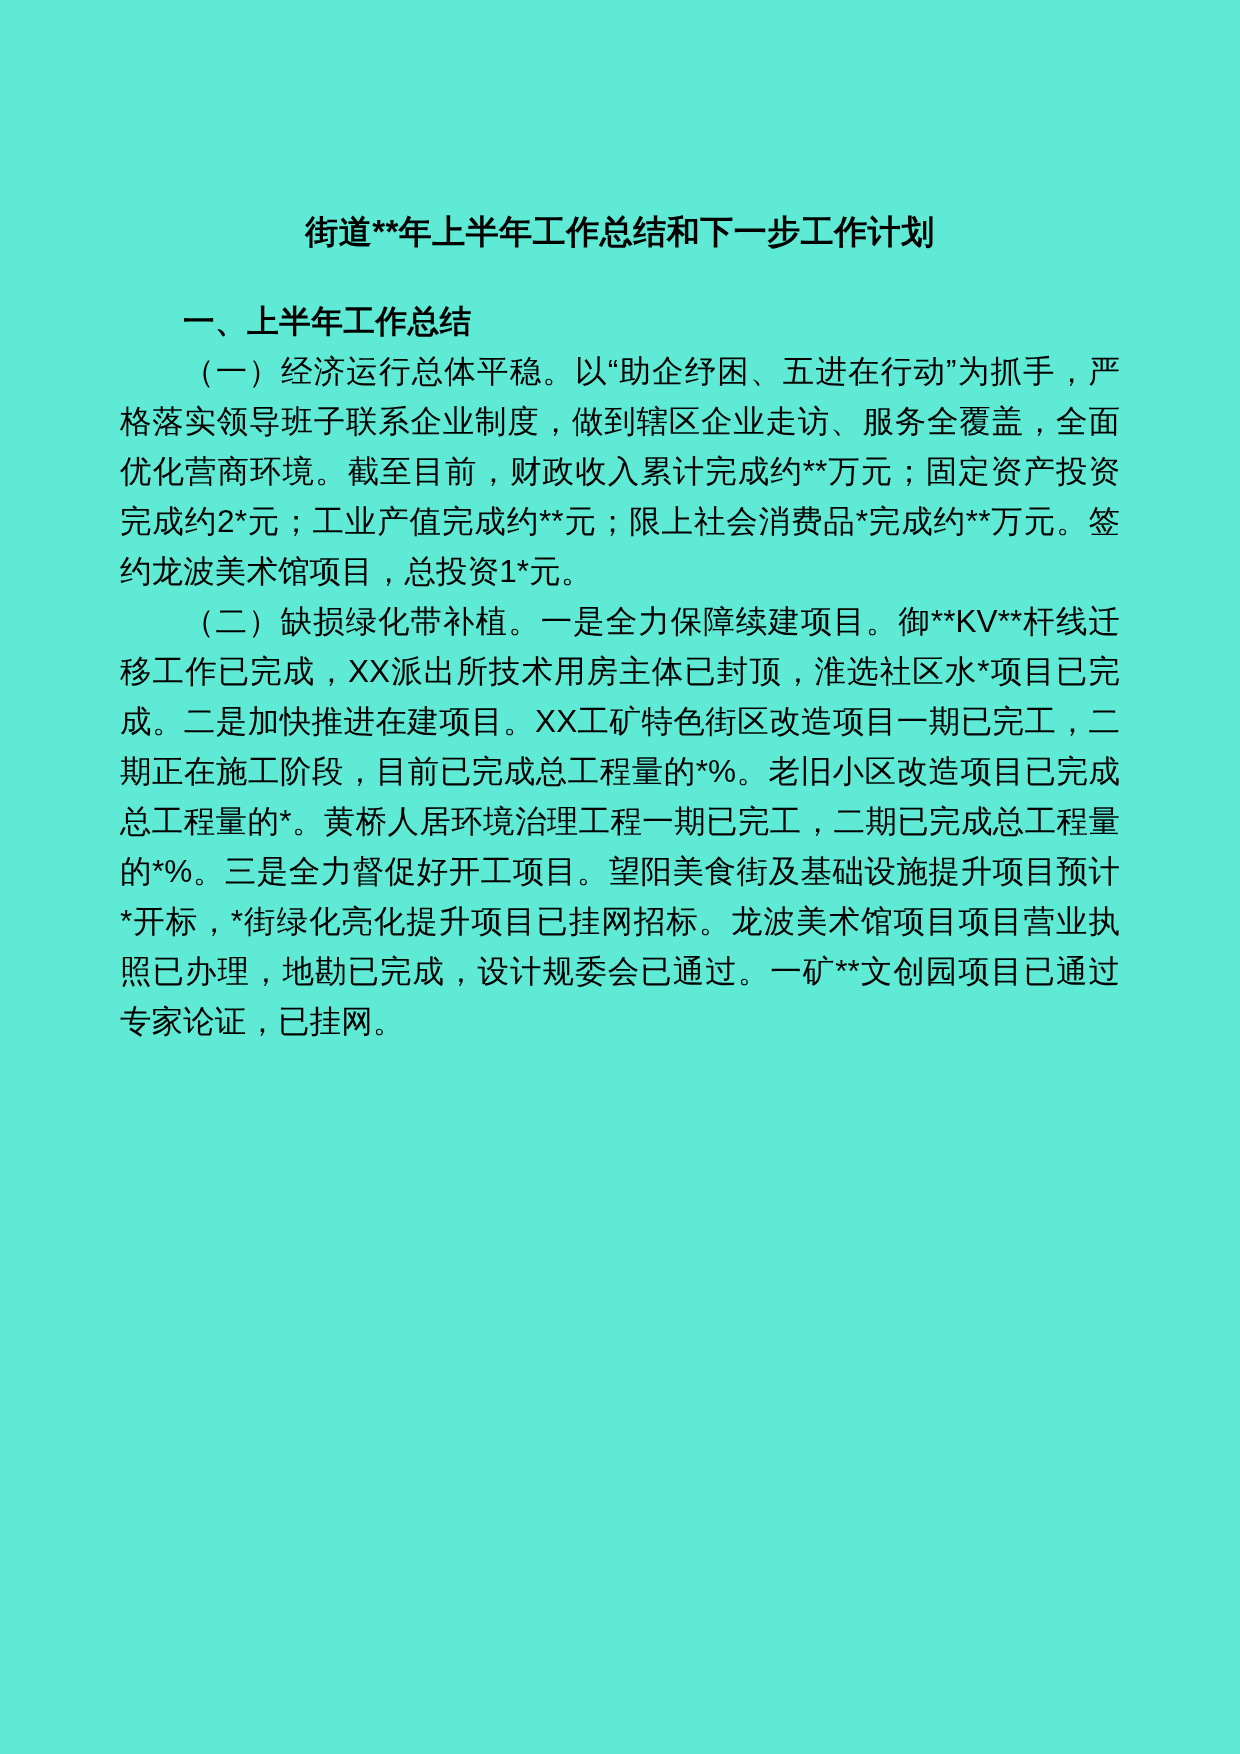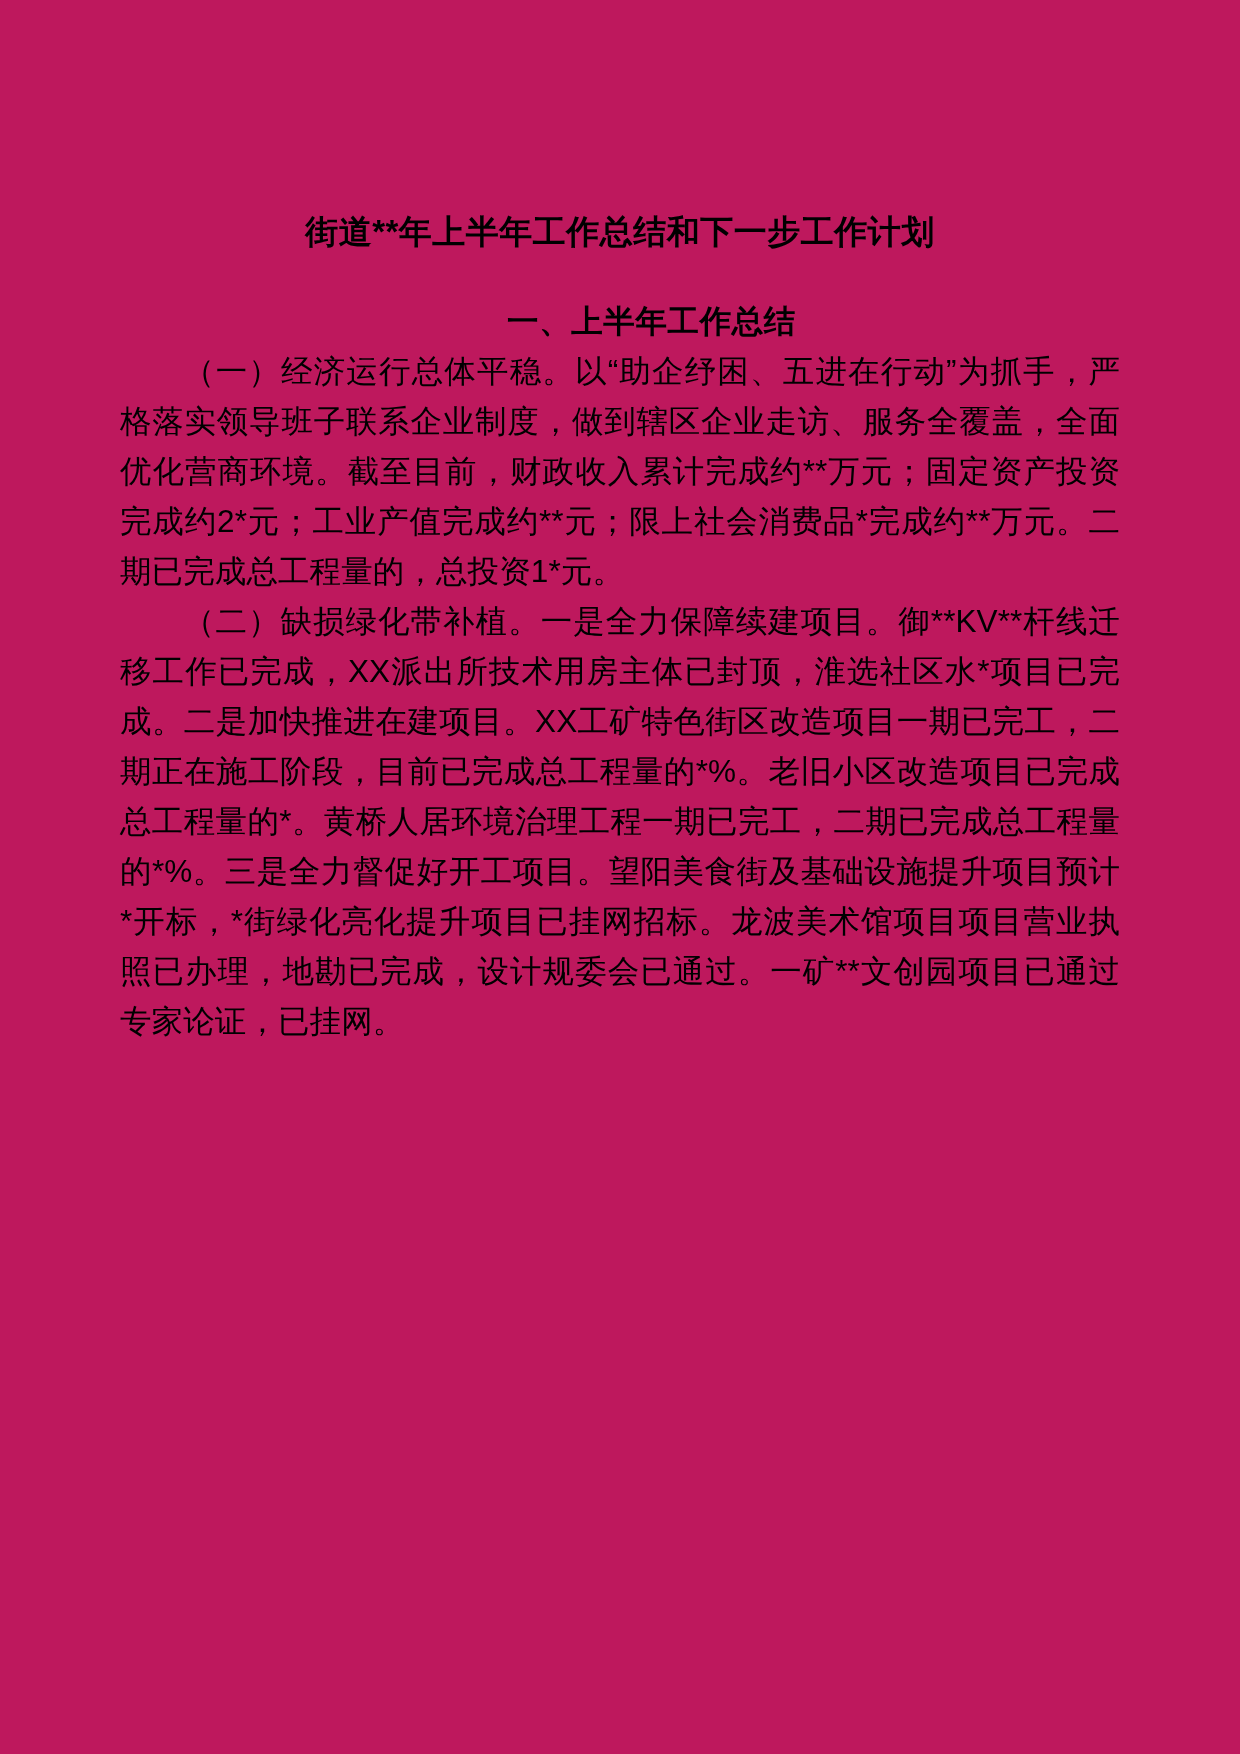--- a/index.html
+++ b/index.html
@@ -13,21 +13,21 @@
     height: 1754px;
     font-family: "Liberation Sans", "DejaVu Sans", sans-serif;
     color: #000000;
     overflow: hidden;
   }
   .page {
     box-sizing: border-box;
     width: 1240px;
     height: 1754px;
     padding: 150px 120px 0 120px;
-    background: #be185d;
+    background: #5eead4;
     position: relative;
   }
   .doc-title {
     font-size: 33px;
     font-weight: bold;
     text-align: center;
     letter-spacing: 0.5px;
     line-height: 1.45;
     margin: 58px 0 0 0;
     padding: 0 0 0 0;
@@ -46,35 +46,35 @@
     letter-spacing: 0.1px;
     word-break: break-all;
   }
   h2.section-heading {
     font-size: 31.5px;
     font-weight: bold;
     line-height: 50px;
     margin: 0;
     padding: 0;
     text-indent: 2em;
-    text-align: center;
+    text-align: left;
     letter-spacing: 0.6px;
   }
 </style>
 </head>
 <body>
 
 <div class="page">
 
   <h1 class="doc-title">街道**年上半年工作总结和下一步工作计划</h1>
 
   <div class="body-block">
 
 
     <h2 class="section-heading">一、上半年工作总结</h2>
 
-    <p class="para">（一）经济运行总体平稳。以“助企纾困、五进在行动”为抓手，严格落实领导班子联系企业制度，做到辖区企业走访、服务全覆盖，全面优化营商环境。截至目前，财政收入累计完成约**万元；固定资产投资完成约2*元；工业产值完成约**元；限上社会消费品*完成约**万元。二期已完成总工程量的，总投资1*元。</p>
+    <p class="para">（一）经济运行总体平稳。以“助企纾困、五进在行动”为抓手，严格落实领导班子联系企业制度，做到辖区企业走访、服务全覆盖，全面优化营商环境。截至目前，财政收入累计完成约**万元；固定资产投资完成约2*元；工业产值完成约**元；限上社会消费品*完成约**万元。签约龙波美术馆项目，总投资1*元。</p>
 
     <p class="para">（二）缺损绿化带补植。一是全力保障续建项目。御**KV**杆线迁移工作已完成，XX派出所技术用房主体已封顶，淮选社区水*项目已完成。二是加快推进在建项目。XX工矿特色街区改造项目一期已完工，二期正在施工阶段，目前已完成总工程量的*%。老旧小区改造项目已完成总工程量的*。黄桥人居环境治理工程一期已完工，二期已完成总工程量的*%。三是全力督促好开工项目。望阳美食街及基础设施提升项目预计*开标，*街绿化亮化提升项目已挂网招标。龙波美术馆项目项目营业执照已办理，地勘已完成，设计规委会已通过。一矿**文创园项目已通过专家论证，已挂网。</p>
 
 
   </div>
 </div>
 
 </body></html>

